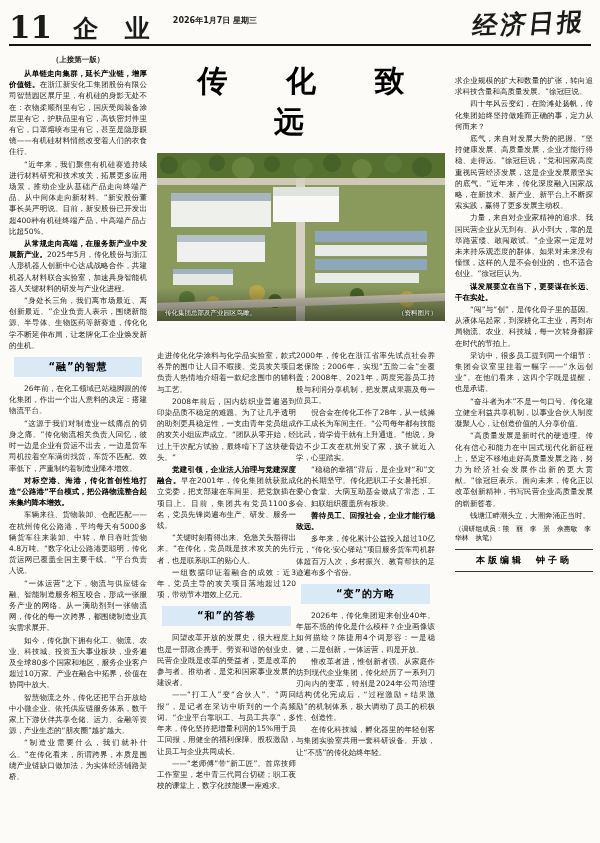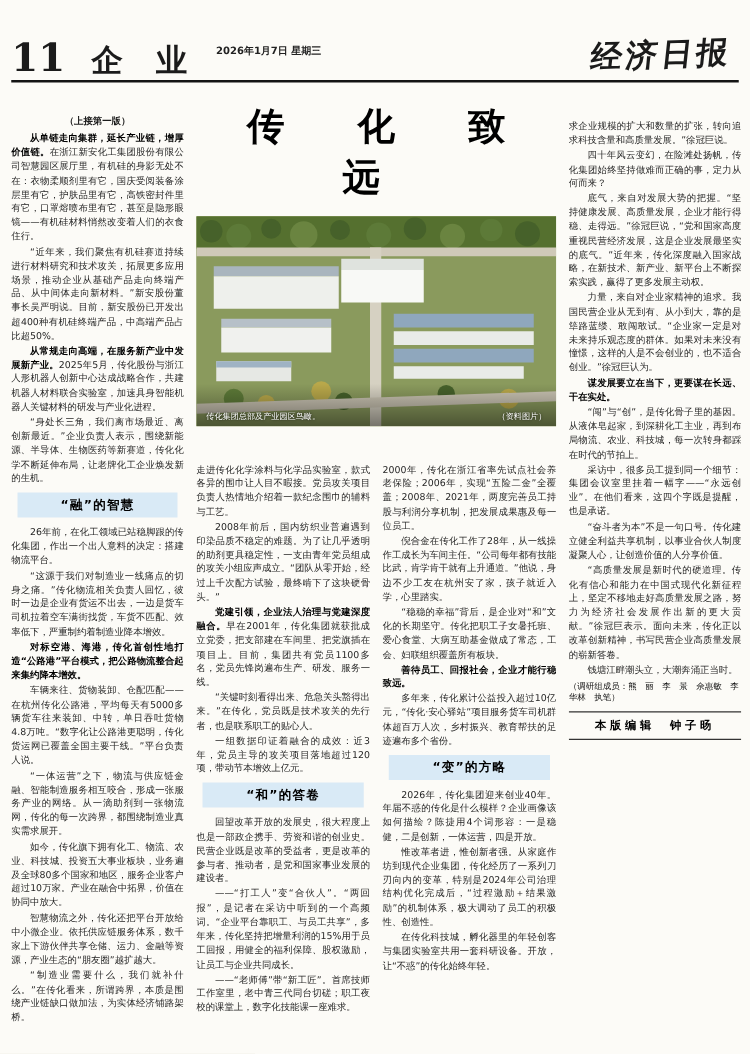--- a/index.html
+++ b/index.html
@@ -1,41 +1,41 @@
 <!DOCTYPE html>
 <html><head>
 <meta charset="utf-8">
 <style>
   *{margin:0;padding:0;box-sizing:border-box}
   html,body{width:600px;background:#efede7;font-family:"DejaVu Sans",sans-serif;}
-  .page{width:600px;height:843px;background:#fcfbf7;padding:20px 9px 6px;color:#1b1b1b;overflow:hidden;}
+  .page{width:600px;height:843px;background:#fcfbf7;padding:0 9px 6px;color:#1b1b1b;overflow:hidden;}
   
   .hdr{display:flex;justify-content:space-between;align-items:flex-end;height:36px;margin-top:4px;}
   .hdr-left{display:flex;align-items:flex-end;}
   .page-num{font-family:"DejaVu Serif",serif;font-size:31px;font-weight:900;line-height:.85;}
   .section-name{font-size:25px;font-weight:900;letter-spacing:9px;margin-left:21px;line-height:.9;}
   .pub-date{font-size:8px;font-weight:bold;margin-left:14px;margin-bottom:14px;color:#222;}
   .masthead{font-family:"DejaVu Serif",serif;font-size:25px;font-weight:bold;letter-spacing:3px;transform:skewX(-8deg) rotate(-2deg);margin-right:6px;}
   .hdr-rule{height:2px;background:#141414;margin-top:4px;}
   
   .bod{display:flex;gap:10px;margin-top:7px;height:768px;}
   .col{flex:0 0 138px;width:138px;overflow:hidden;}
   .mid{flex:0 0 288px;width:288px;display:flex;flex-direction:column;overflow:hidden;}
   .headline{text-align:center;font-size:30px;font-weight:900;letter-spacing:24px;text-indent:24px;padding:8px 0 10px;color:#000;}
   .photo{position:relative;width:288px;height:168px;flex:0 0 168px;background:#87985c;}
   .photo svg{display:block;width:288px;height:168px;}
   .photo-cap{position:absolute;left:8px;right:8px;bottom:3px;display:flex;justify-content:space-between;color:#fff;font-size:6.5px;text-shadow:0 0 2px rgba(0,0,0,.9);}
-  .mid-cols{display:flex;gap:10px;margin-top:7px;flex:1;overflow:hidden;}
+  .mid-cols{display:flex;gap:0;margin-top:7px;flex:1;overflow:hidden;}
   .mid-col{flex:0 0 139px;width:139px;overflow:hidden;}
   
   .para{font-size:7.5px;line-height:11.2px;text-align:justify;text-indent:2em;color:#262626;margin-bottom:1px;}
   .para b{color:#000;}
   .para.cont{text-indent:0;margin-top:22px;}
   .para.bold{font-weight:bold;color:#000;}
-  .marker{font-size:7.5px;line-height:11px;text-align:center;font-weight:bold;margin:18px 0 3px;}
+  .marker{font-size:7.5px;line-height:11px;text-align:center;font-weight:bold;margin:1px 0 3px;}
   .sec-head{background:#d9eaf6;text-align:center;font-size:10px;font-weight:bold;color:#000;padding:3px 0;margin:6px 5px;letter-spacing:1px;}
   
   .credits{font-size:6.8px;line-height:9.5px;text-align:left;margin-top:4px;color:#111;}
   .editor-box{margin-top:5px;border-top:1px solid #333;border-bottom:1px solid #333;padding:4px 0;text-align:center;font-size:9px;font-weight:bold;letter-spacing:3px;color:#000;}
 </style>
 </head>
 <body>
 
 <div class="page">
 

